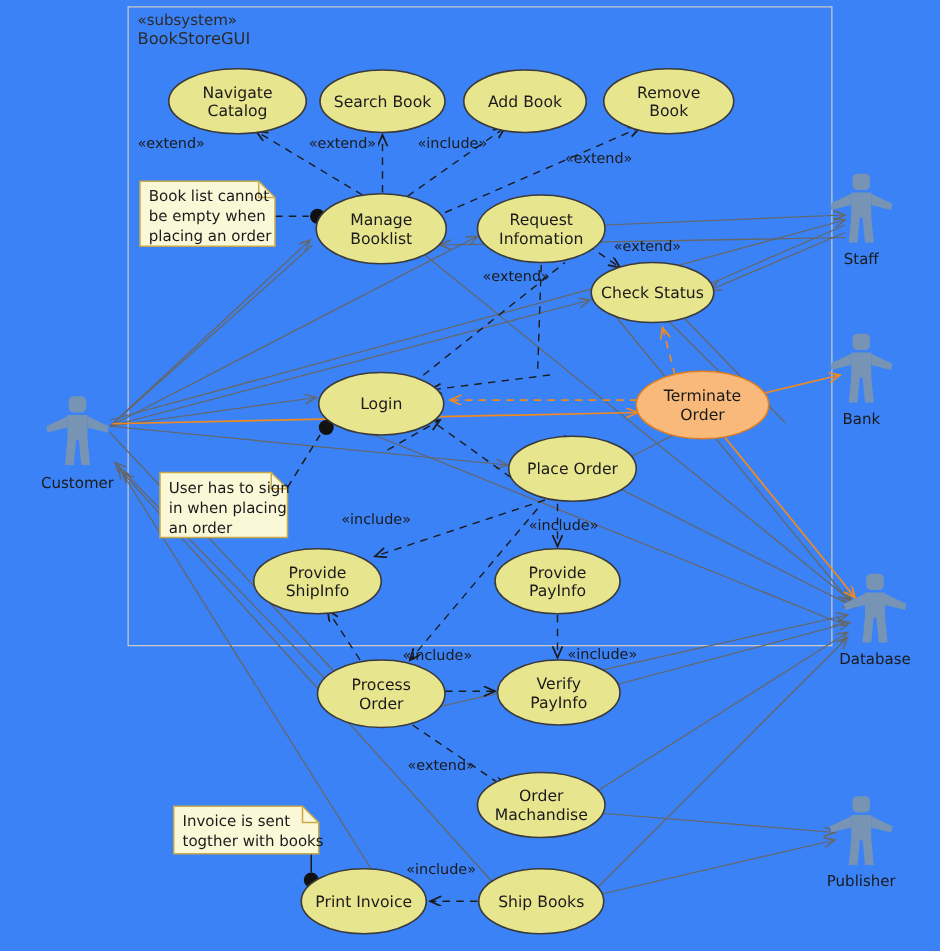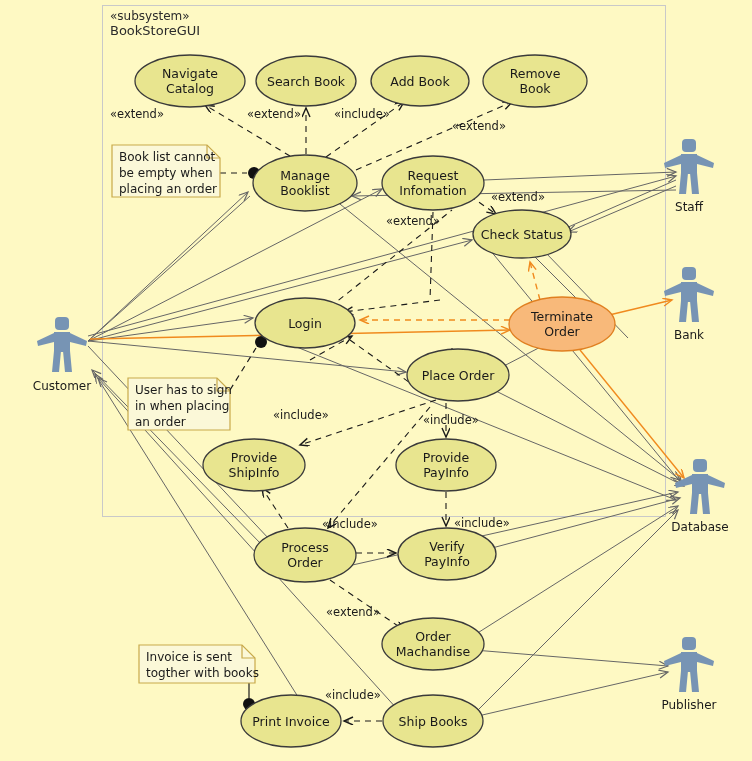--- a/index.html
+++ b/index.html
@@ -5,21 +5,21 @@
   html, body {
     margin: 0;
     padding: 0;
     background: #ffffff;
     font-family: "DejaVu Sans", sans-serif;
   }
   #canvas {
     position: relative;
     width: 752px;
     height: 761px;
-    background: #fef9c3;
+    background: #3b82f6;
     overflow: hidden;
     text-align: center;
   }
   svg.layer {
     position: absolute;
     left: 0;
     top: 0;
     width: 752px;
     height: 761px;
   }

